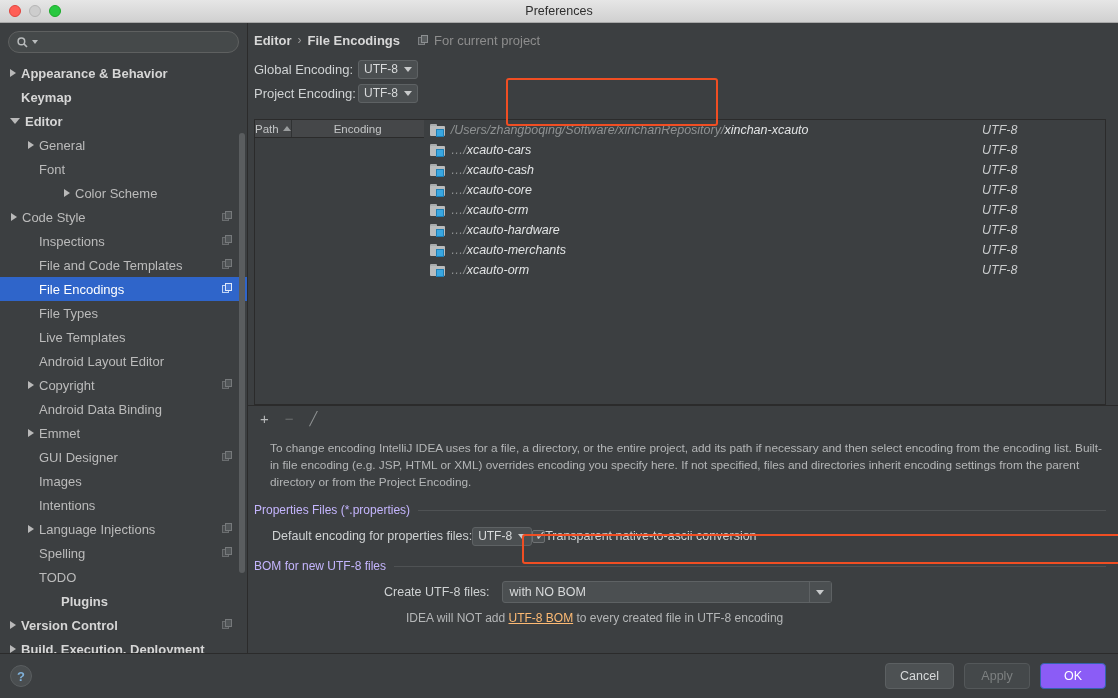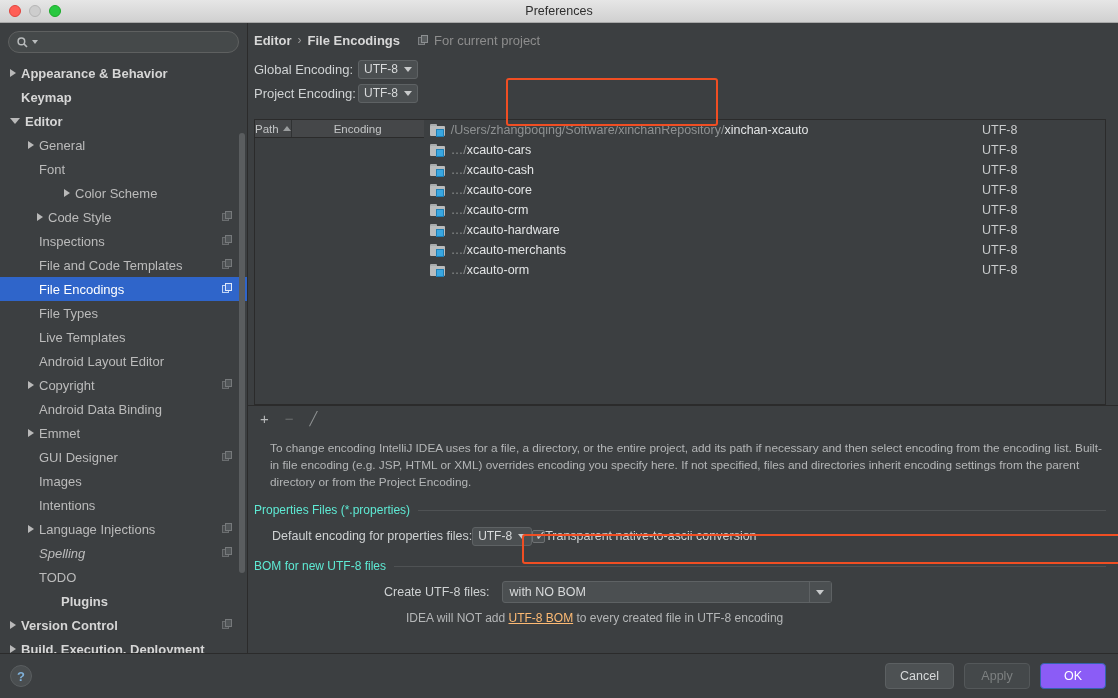--- a/index.html
+++ b/index.html
@@ -202,20 +202,21 @@
   .sort-asc {
     width: 0; height: 0;
     border-left: 4px solid transparent;
     border-right: 4px solid transparent;
     border-bottom: 5px solid #9a9d9e;
   }
   .tbody { flex: 1 1 auto; overflow: hidden; }
   .trow {
     display: flex; height: 20px; align-items: center;
     font-size: 12.5px;
+    font-style: italic;
   }
   .td-path { flex: 1 1 auto; display: flex; align-items: center; gap: 5px; padding-left: 6px; min-width:0; }
   .td-enc { width: 132px; flex: 0 0 132px; color: #c9cbcc; padding-left: 9px; }
   .folder {
     position: relative; width: 16px; height: 13px; flex: 0 0 16px;
   }
   .folder .tab {
     position: absolute; left: 0; top: 0; width: 7px; height: 3px;
     background: #a8abac; border-radius: 1px 1px 0 0;
   }
@@ -246,21 +247,21 @@
   
   .helptext {
     margin: 10px 14px 0 22px;
     font-size: 11.8px; color: #b4b6b7; line-height: 17px;
   }
 
   
   .group { margin: 12px 12px 0 6px; }
   .group-title {
     display: flex; align-items: center; gap: 8px;
-    font-size: 12px; color: #5eead4;
+    font-size: 12px; color: #c4b5fd;
   }
   .group-line { flex: 1 1 auto; height: 1px; background: #4f5254; }
   .group-body { padding: 8px 0 0 18px; }
 
   .prop-row { display: flex; align-items: center; gap: 0; font-size: 12.5px; color: #cfd2d3; height: 22px; }
   .checkbox {
     width: 13px; height: 13px; border: 1px solid #6e7173; background: #4a4e50;
     border-radius: 2px; position: relative; flex: 0 0 13px;
   }
   .checkbox .ck {
@@ -357,21 +358,21 @@
             <span>General</span>
           </div>
           <div class="tree-row" style="padding-left: 28px;">
             <span class="arrow blank"></span>
             <span>Font</span>
           </div>
           <div class="tree-row" style="padding-left: 28px; margin-left: 36px;">
             <span class="arrow"></span>
             <span>Color Scheme</span>
           </div>
-          <div class="tree-row" style="padding-left: 37px;">
+          <div class="tree-row" style="padding-left: 11px;">
             <span class="arrow"></span>
             <span>Code Style</span>
             <span class="copyicon">
               <span class="b1"></span>
               <span class="b2"></span>
             </span>
           </div>
           <div class="tree-row" style="padding-left: 28px;">
             <span class="arrow blank"></span>
             <span>Inspections</span>
@@ -441,21 +442,21 @@
             <span>Intentions</span>
           </div>
           <div class="tree-row" style="padding-left: 28px;">
             <span class="arrow"></span>
             <span>Language Injections</span>
             <span class="copyicon">
               <span class="b1"></span>
               <span class="b2"></span>
             </span>
           </div>
-          <div class="tree-row" style="padding-left: 28px; font-style: italic;">
+          <div class="tree-row" style="padding-left: 28px;">
             <span class="arrow blank"></span>
             <span>Spelling</span>
             <span class="copyicon">
               <span class="b1"></span>
               <span class="b2"></span>
             </span>
           </div>
           <div class="tree-row" style="padding-left: 28px;">
             <span class="arrow blank"></span>
             <span>TODO</span>

